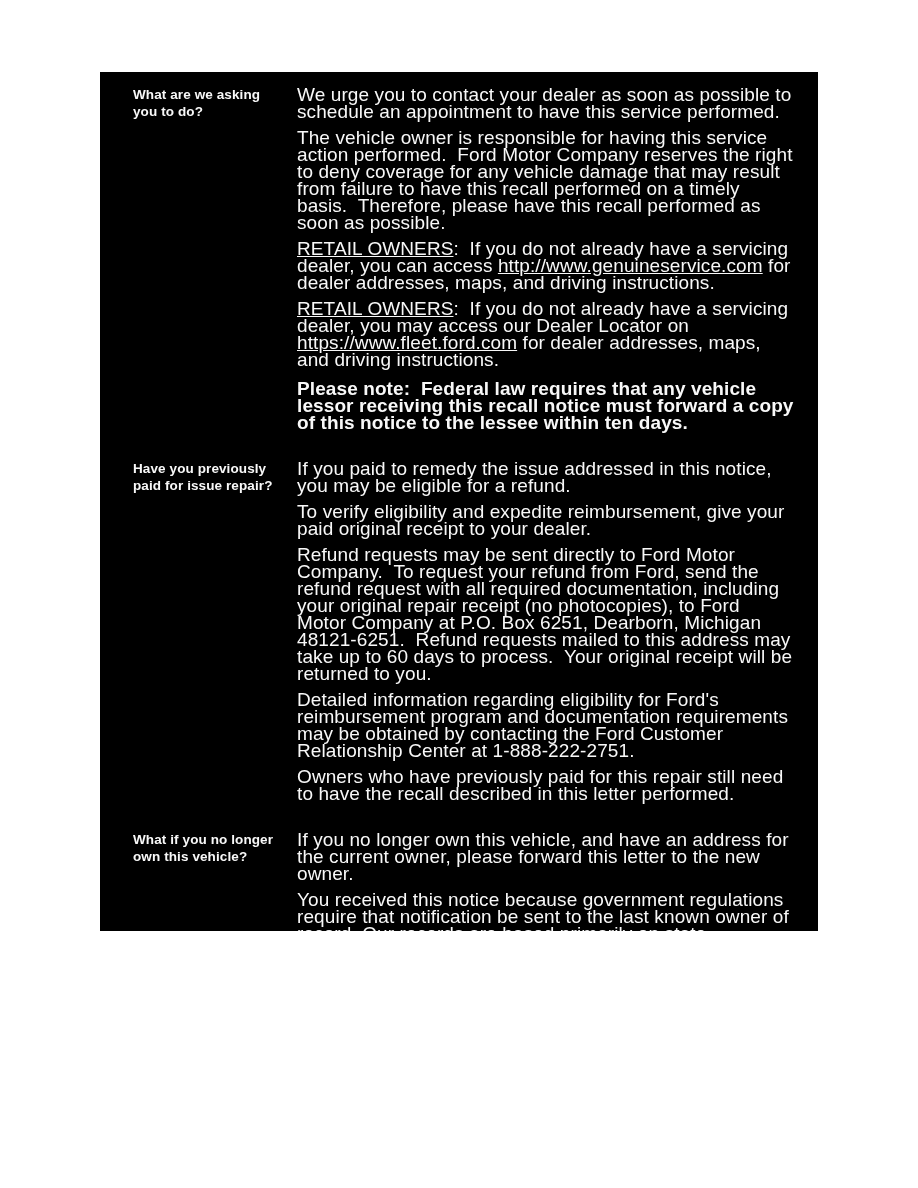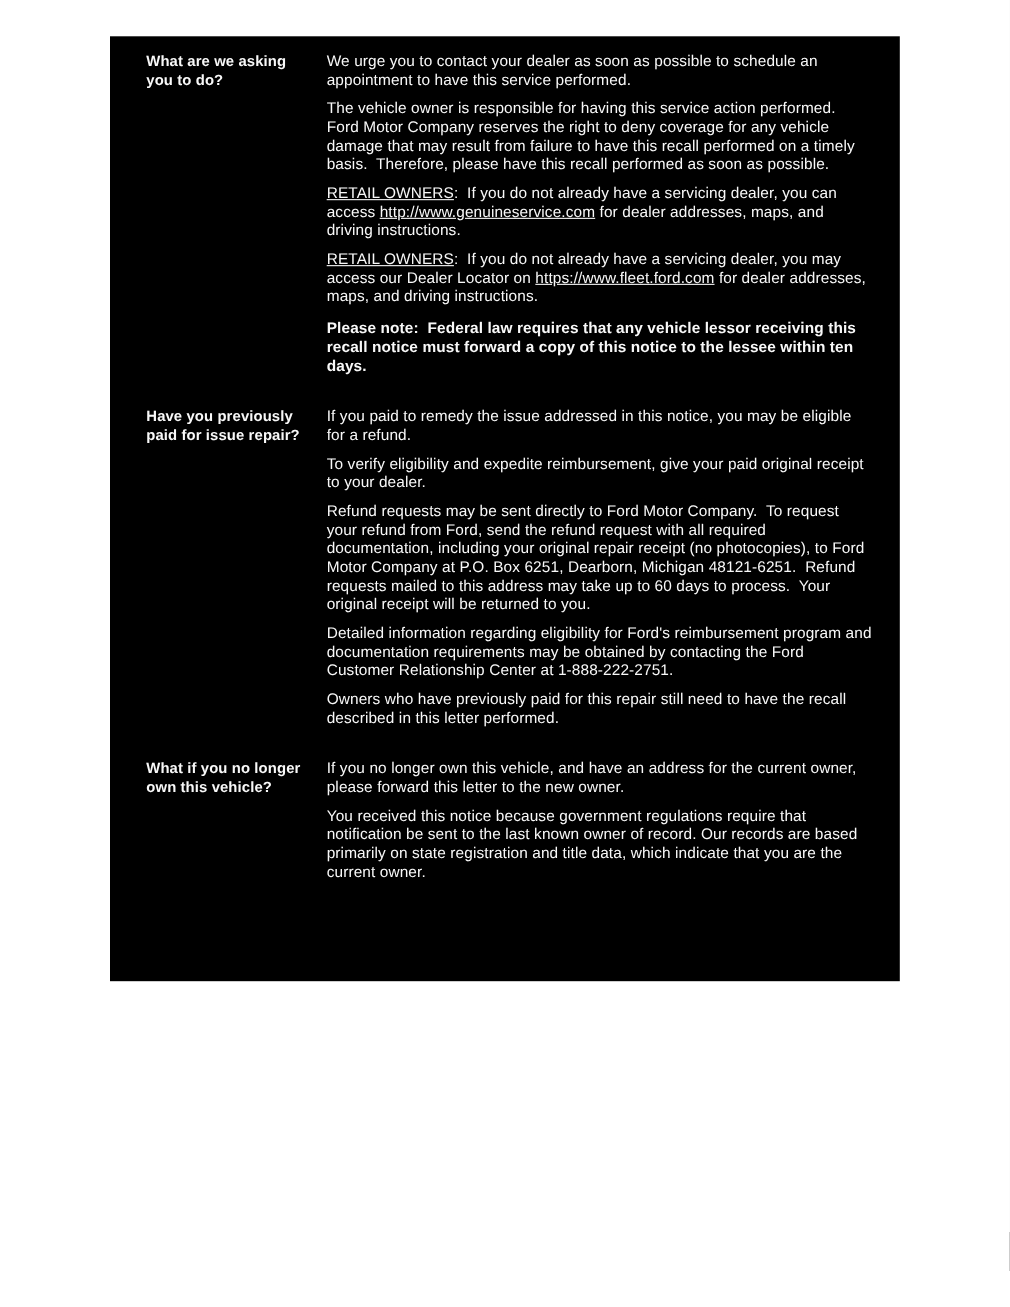--- a/index.html
+++ b/index.html
@@ -8,20 +8,21 @@
     padding: 0;
     background: #ffffff;
     font-family: "Liberation Sans", "DejaVu Sans", sans-serif;
   }
   .page {
     position: relative;
     width: 918px;
     height: 1120px;
     background: #ffffff;
     overflow: hidden;
+    margin-top: 39px;
   }
   .panel {
     position: absolute;
     left: 100px;
     top: 33px;
     width: 718px;
     height: 859px;
     background: #000000;
     color: #f8f8f8;
     padding: 14px 24px 0 33px;
@@ -39,21 +40,21 @@
     font-size: 13.5px;
     line-height: 17px;
     letter-spacing: 0.1px;
   }
   .section-content {
     flex: 1 1 auto;
     min-width: 0;
   }
   .para {
     margin: 0 0 9px 0;
-    font-size: 14px;
+    font-size: 19px;
     line-height: 17px;
     white-space: pre-wrap;
     letter-spacing: 0.1px;
   }
   .para.bold { font-weight: bold; }
   .para.gap-large { margin-top: 12px; }
   .run-underline { text-decoration: underline; }
   a.url-link {
     color: inherit;
     text-decoration: underline;

